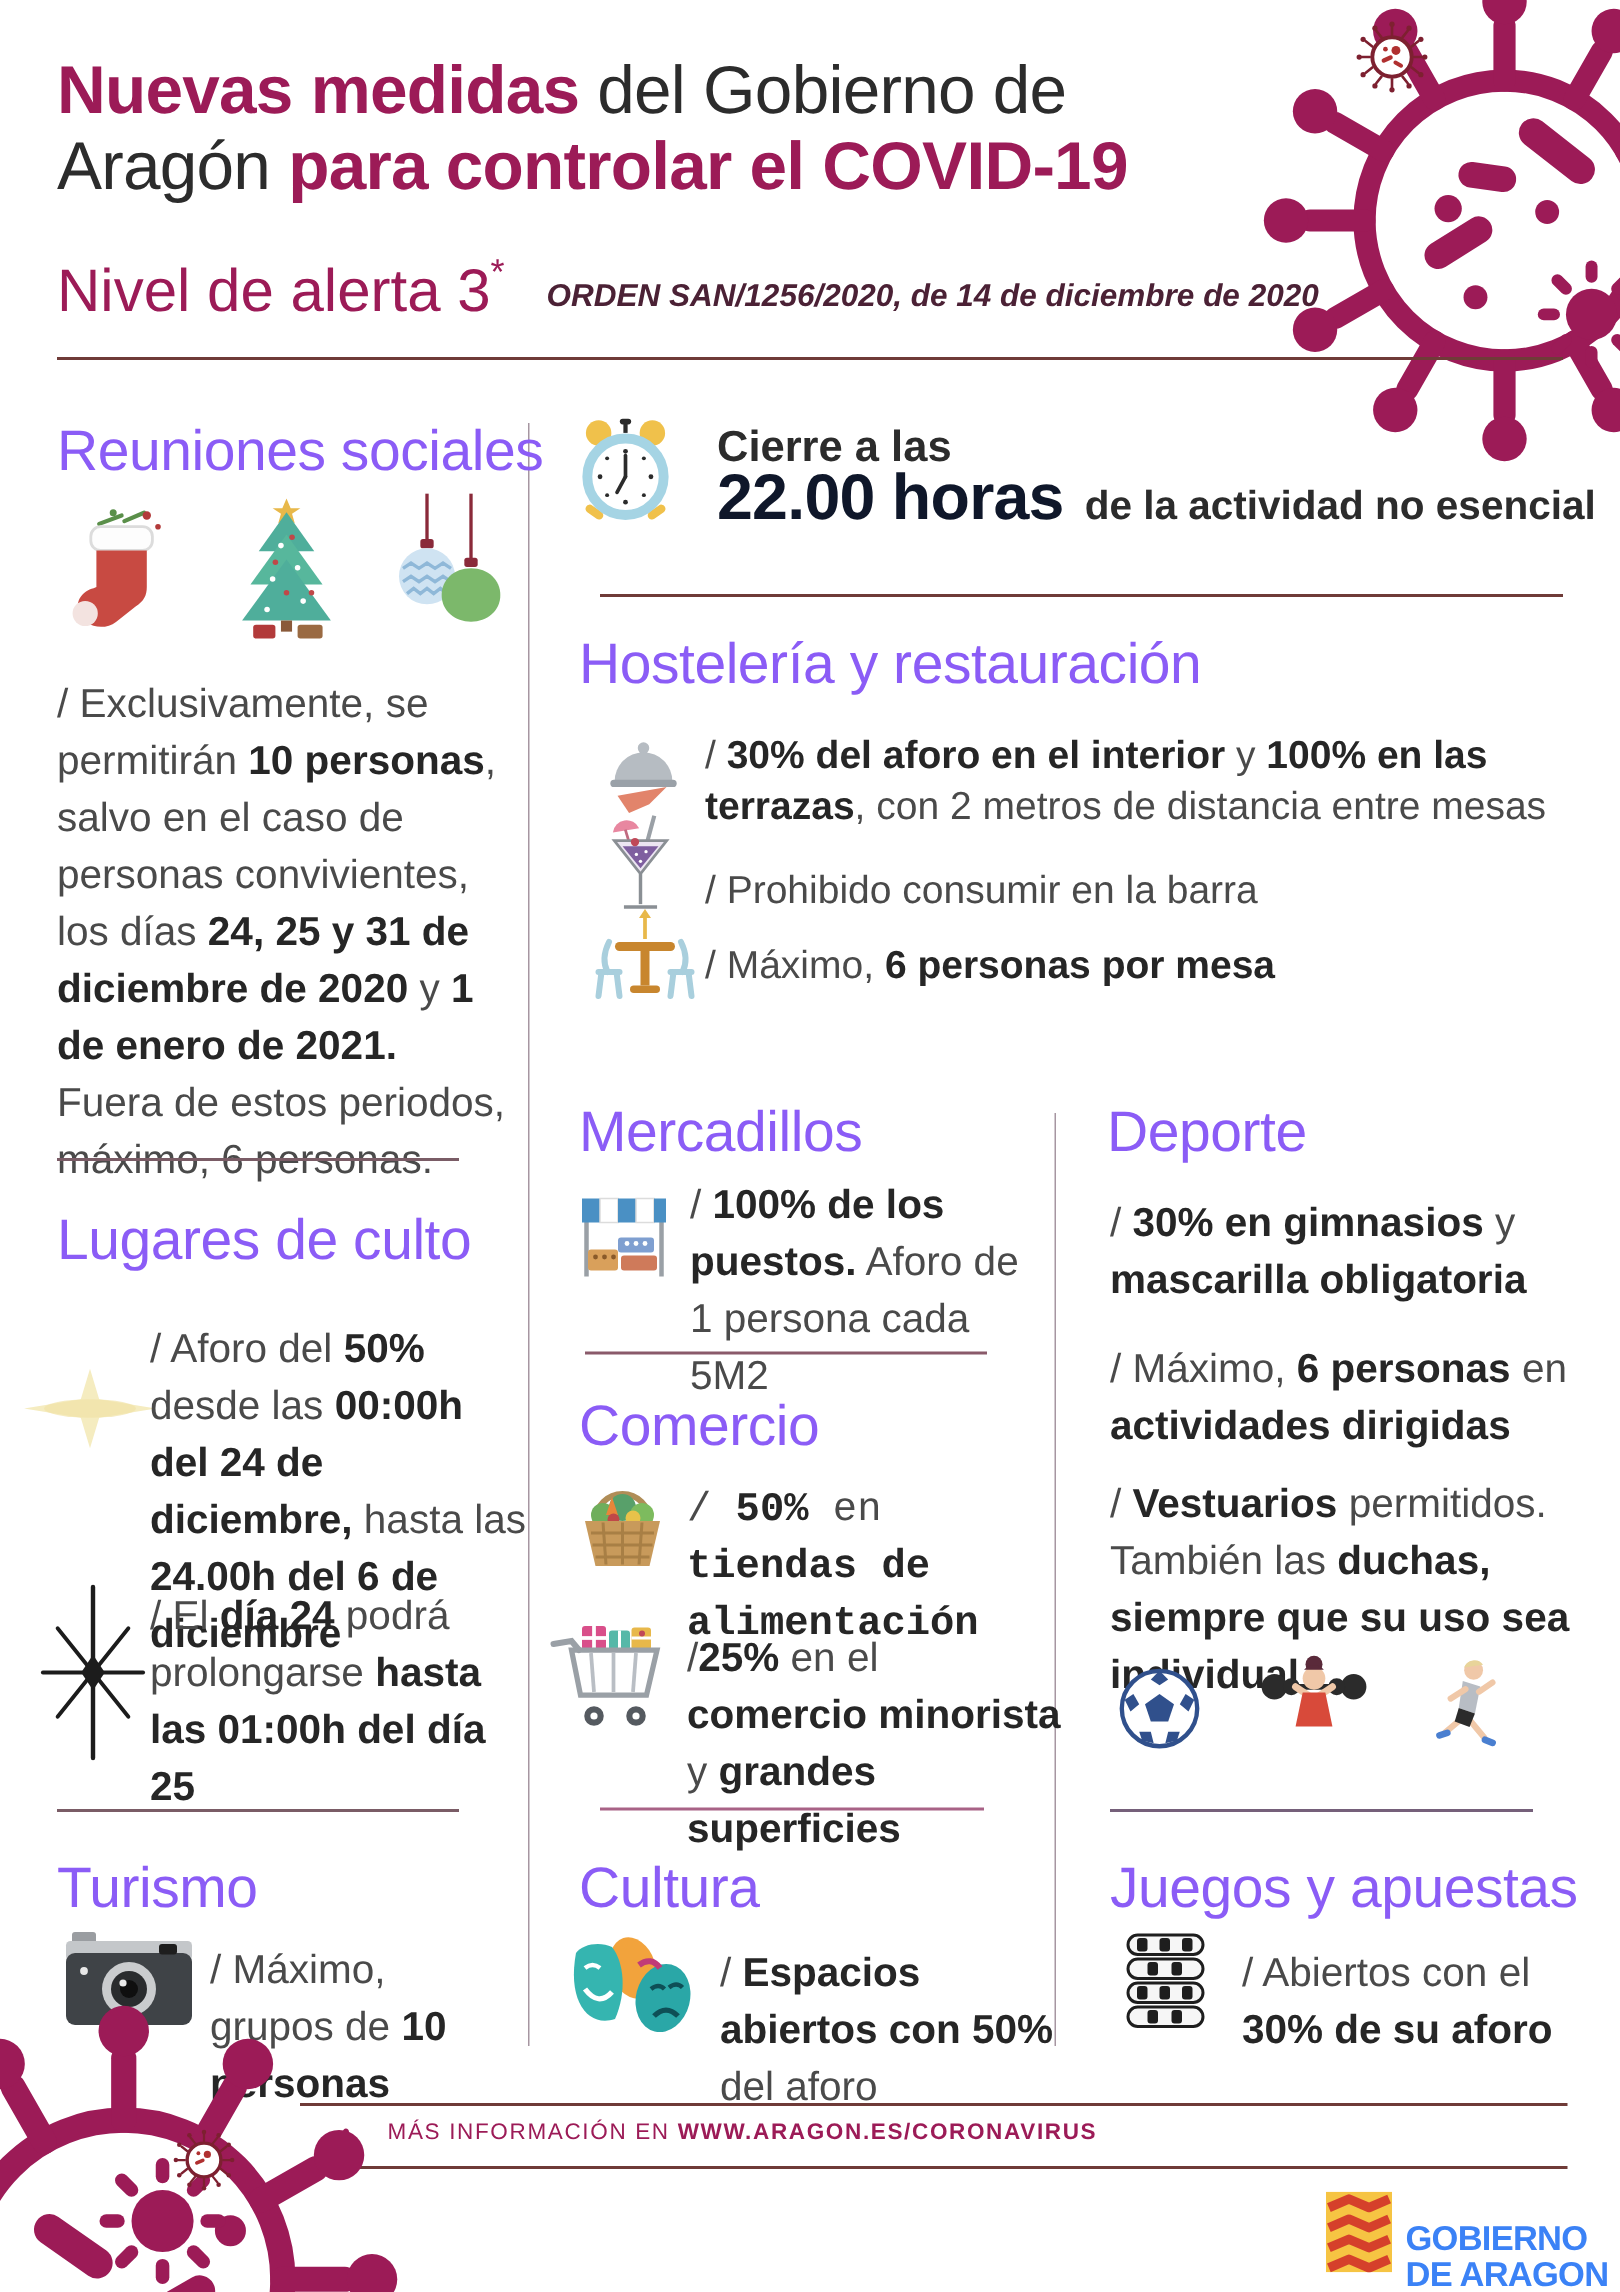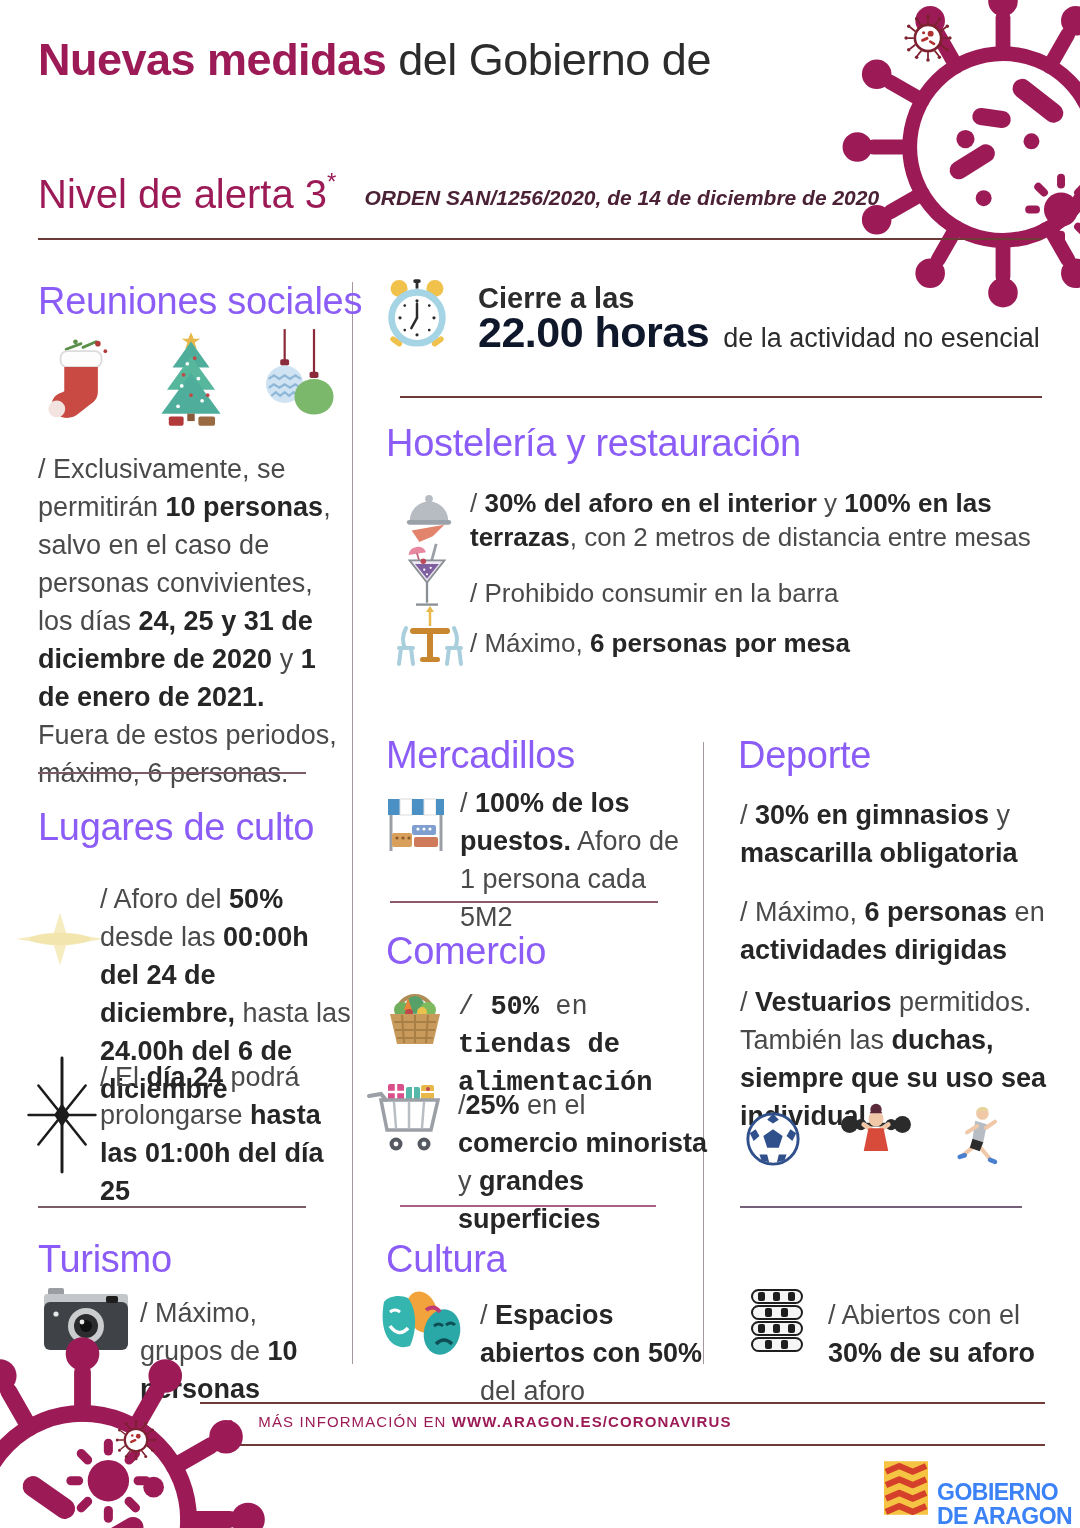--- a/index.html
+++ b/index.html
@@ -16,21 +16,21 @@
   .h2{font-size:38px;font-weight:400;color:#8b5cf6;letter-spacing:-0.3px;}
   .body-txt{font-size:27px;line-height:38px;color:#4a4a4a;}
   .body-sm{font-size:26px;line-height:34px;color:#4a4a4a;}
   .bseg{font-weight:700;color:#262626;}
   .rule{background:#6f3b38;height:2px;}
   .rule-soft{background:#7a5c66;height:2px;}
   .vline{width:1px;background:#a696a1;}
   .closure-l1{font-size:29px;font-weight:700;color:#2c2c2c;}
   .closure-row{display:flex;align-items:baseline;}
   .closure-time{font-size:43px;font-weight:800;color:#0f172a;letter-spacing:-0.5px;}
-  .closure-l2{font-size:27px;font-weight:400;color:#2c2c2c;margin-left:14px;}
+  .closure-l2{font-size:27px;font-weight:700;color:#2c2c2c;margin-left:14px;}
   .xmas-row{display:flex;gap:30px;align-items:flex-end;}
   .sports-row{display:flex;gap:36px;align-items:flex-end;}
   .footer-info{font-size:15px;letter-spacing:1.1px;color:#9c1b57;display:flex;align-items:center;gap:24px;}
   .footer-info .url{font-weight:700;}
   .logo{display:flex;align-items:center;gap:9px;}
   .logo-text{font-size:23px;font-weight:800;color:#3b82f6;line-height:24px;letter-spacing:-0.5px;margin-top:28px;}
 </style>
 </head>
 <body>
 
@@ -123,20 +123,21 @@
         <circle cx="35" cy="27" r="3.4"></circle>
           <rect x="24" y="32" width="9" height="3.4" rx="1.7" transform="rotate(-24 28 34)"></rect>
         <rect x="33" y="36" width="8" height="3" rx="1.5" transform="rotate(30 37 37)"></rect>
           <circle cx="27" cy="26" r="1.8"></circle>
       </g>
     </svg>
   </div>
 
   <div class="abs title" style="left:38px;top:34px;width:860px;">
     <div><span class="accent">Nuevas medidas</span><span> del Gobierno de</span></div>
+    <div><span>Aragón </span><span class="accent">para controlar el COVID-19</span></div>
   </div>
   <div class="abs alert-row" style="left:38px;top:168px;">
     <div class="alert-lvl"><span>Nivel de alerta 3</span><span class="alert-ast">*</span></div>
     <div class="order-ref">ORDEN SAN/1256/2020, de 14 de diciembre de 2020</div>
   </div>
   <div class="abs rule" style="left:38px;top:238px;width:1004px;"></div>
 
   <div class="abs vline" style="left:352px;top:282px;height:1082px;"></div>
   <div class="abs vline" style="left:703px;top:742px;height:622px;"></div>
 
@@ -461,20 +462,21 @@
             <line x1="34" y1="48" x2="44" y2="60"></line>
         </g>
         <path d="M25,38 L37,42 L33,52 L22,48 Z" fill="#2b2b2b"></path>
         <rect x="8" y="55" width="11" height="5" rx="2.5" transform="rotate(-18 13 57)" fill="#4a7fd0"></rect>
         <rect x="42" y="60" width="11" height="5" rx="2.5" transform="rotate(22 47 62)" fill="#4a7fd0"></rect>
       </svg>
     </span>
   </div>
   <div class="abs rule-soft" style="left:740px;top:1206px;width:282px;background:#75607a;"></div>
 
+  <div class="abs h2" style="left:740px;top:1238px;">Juegos y apuestas</div>
   <div class="abs" style="left:748px;top:1286px;width:58px;">
     <svg viewBox="0 0 58 72" width="58" height="72">
       <g>
         <rect x="4" y="4" width="50" height="13" rx="6.5" fill="#f6f6f6" stroke="#1e1e1e" stroke-width="2"></rect>
         <g fill="#1e1e1e">
             <rect x="10" y="6" width="7" height="9" rx="2"></rect>
             <rect x="25" y="6" width="7" height="9" rx="2"></rect>
             <rect x="40" y="6" width="7" height="9" rx="2"></rect>
           </g>
         <rect x="4" y="20" width="50" height="13" rx="6.5" fill="#f6f6f6" stroke="#1e1e1e" stroke-width="2"></rect>

